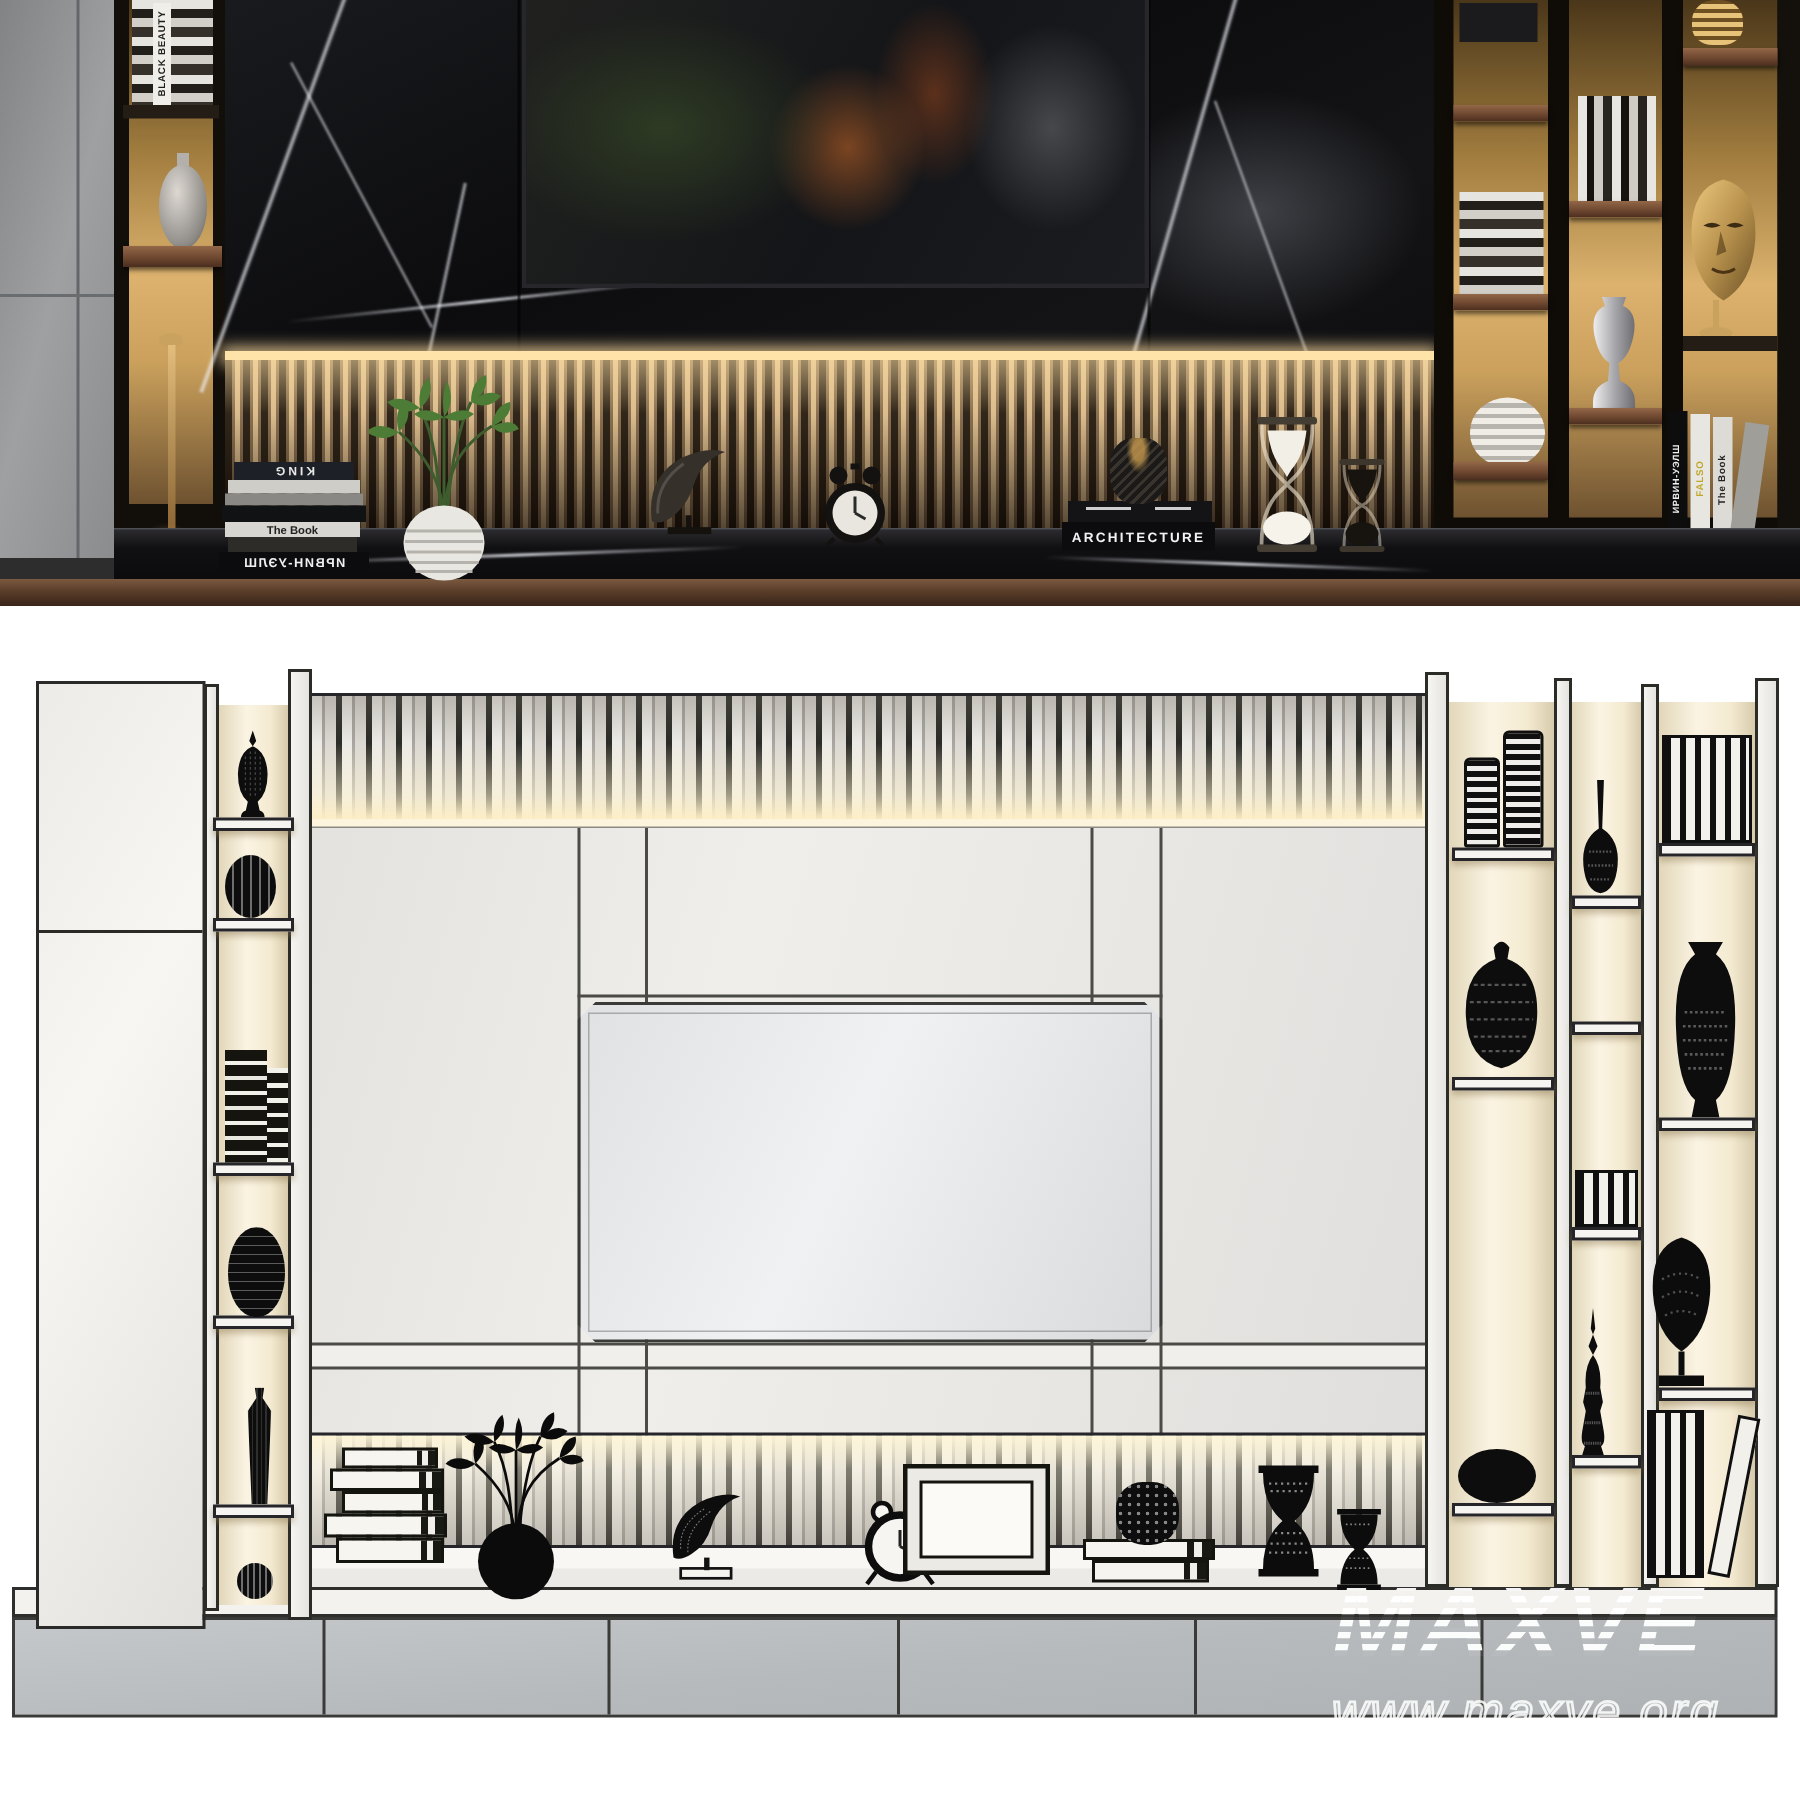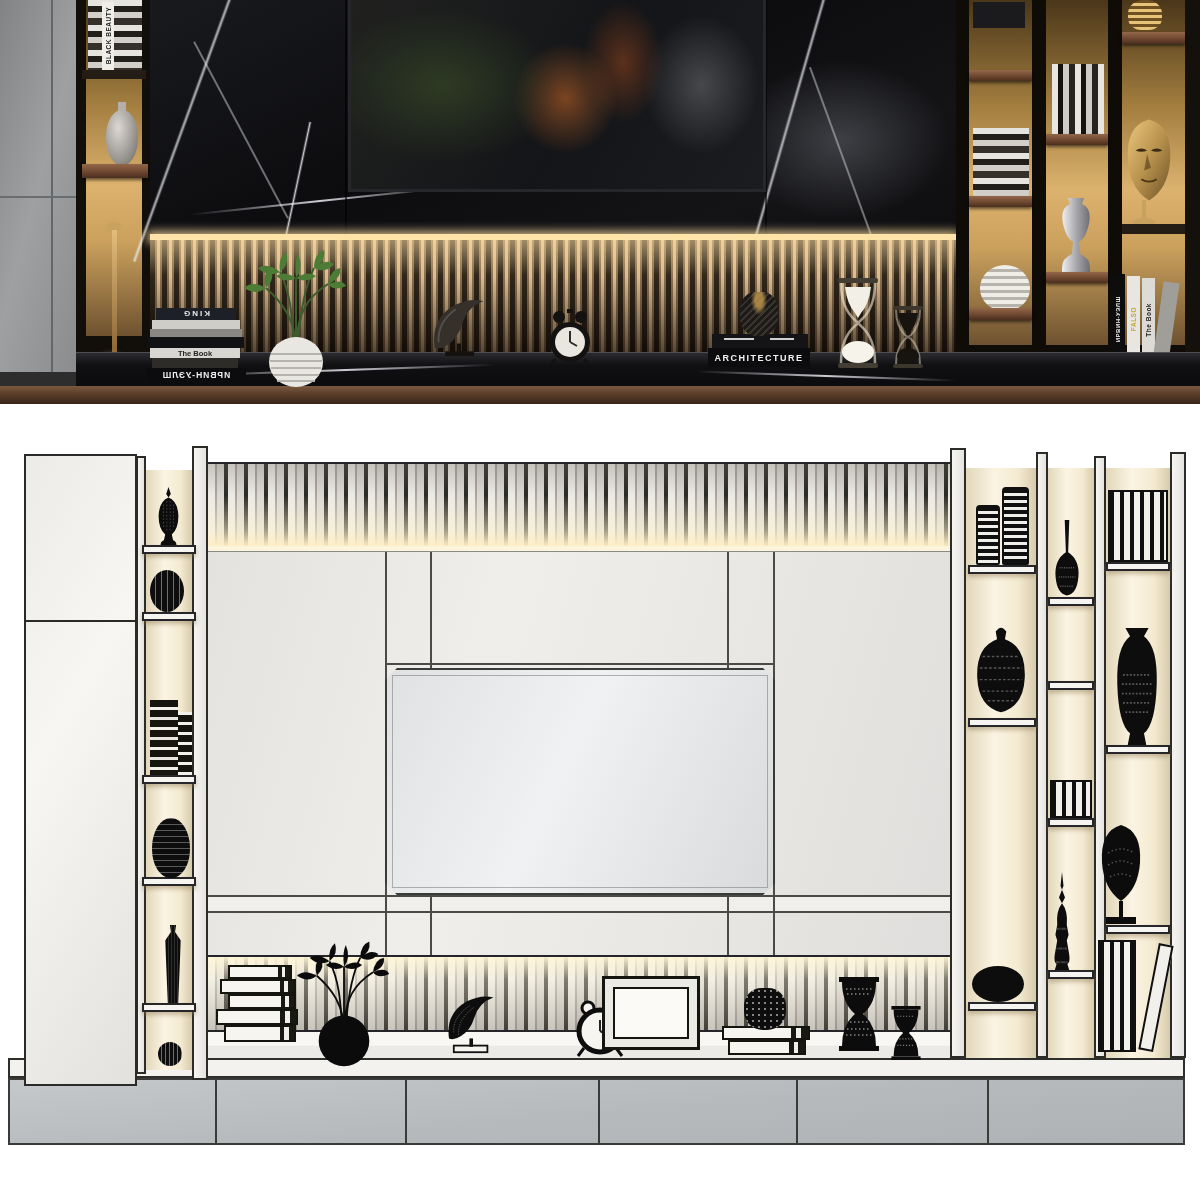--- a/index.html
+++ b/index.html
@@ -417,16 +417,18 @@
       <path d="M8 12 H34 M9 17 H33 M12 45 H30 M9 52 H33 M8 58 H34" stroke="rgba(255,255,255,.5)" stroke-width="1.5" stroke-dasharray="1.5 2.5" fill="none"></path>
     </svg>
     <svg class="a" style="left:890px;top:1006px" width="32" height="54" viewBox="0 0 42 74">
       <rect x="1" y="0" width="40" height="5" fill="#0c0c0c"></rect>
         <rect x="1" y="69" width="40" height="5" fill="#0c0c0c"></rect>
       <path d="M4 5 H38 Q38 26 25 37 Q38 48 38 69 H4 Q4 48 17 37 Q4 26 4 5 Z" fill="#0c0c0c"></path>
       <path d="M9 14 H33 M12 45 H30 M9 54 H33" stroke="rgba(255,255,255,.5)" stroke-width="1.5" stroke-dasharray="1.5 2.5" fill="none"></path>
     </svg>
 
     <div class="a" style="left:888px;top:1048px;width:300px;height:100px;z-index:50">
+      <div class="wm-brand">MAXVE</div>
+      <div class="wm-url">www.maxve.org</div>
     </div>
   </div>
 
 </div>
 
 </body></html>

